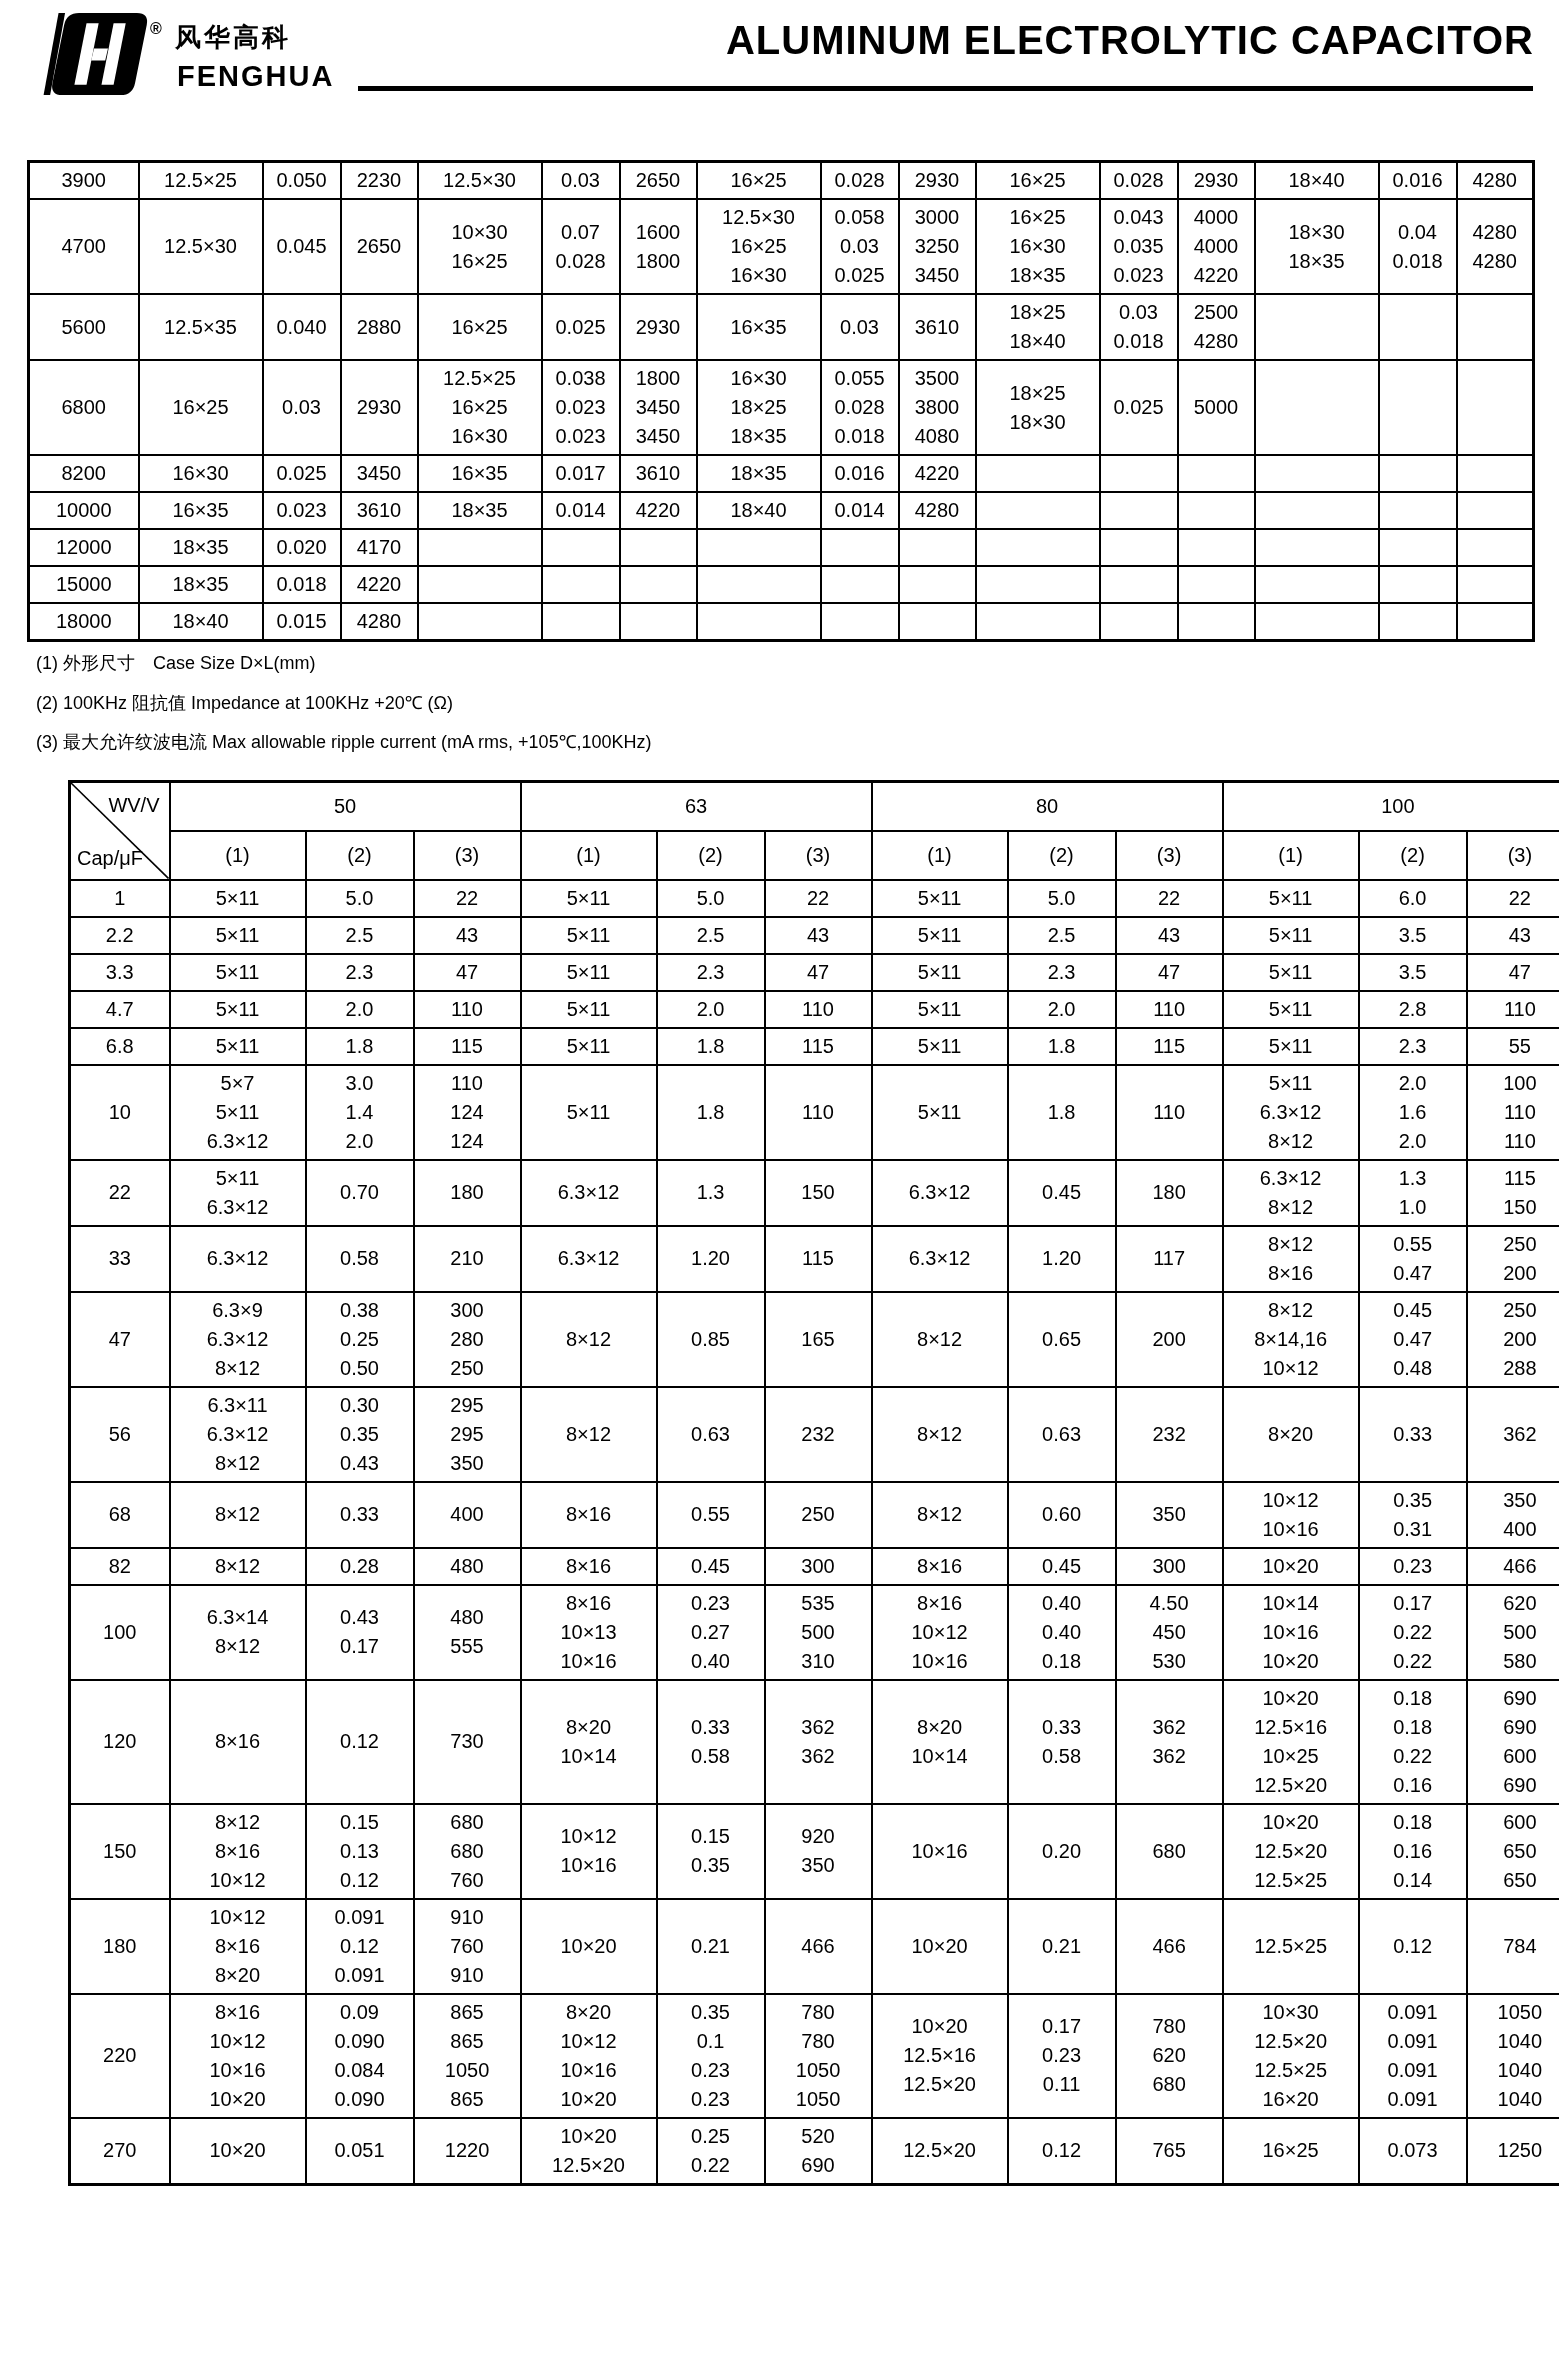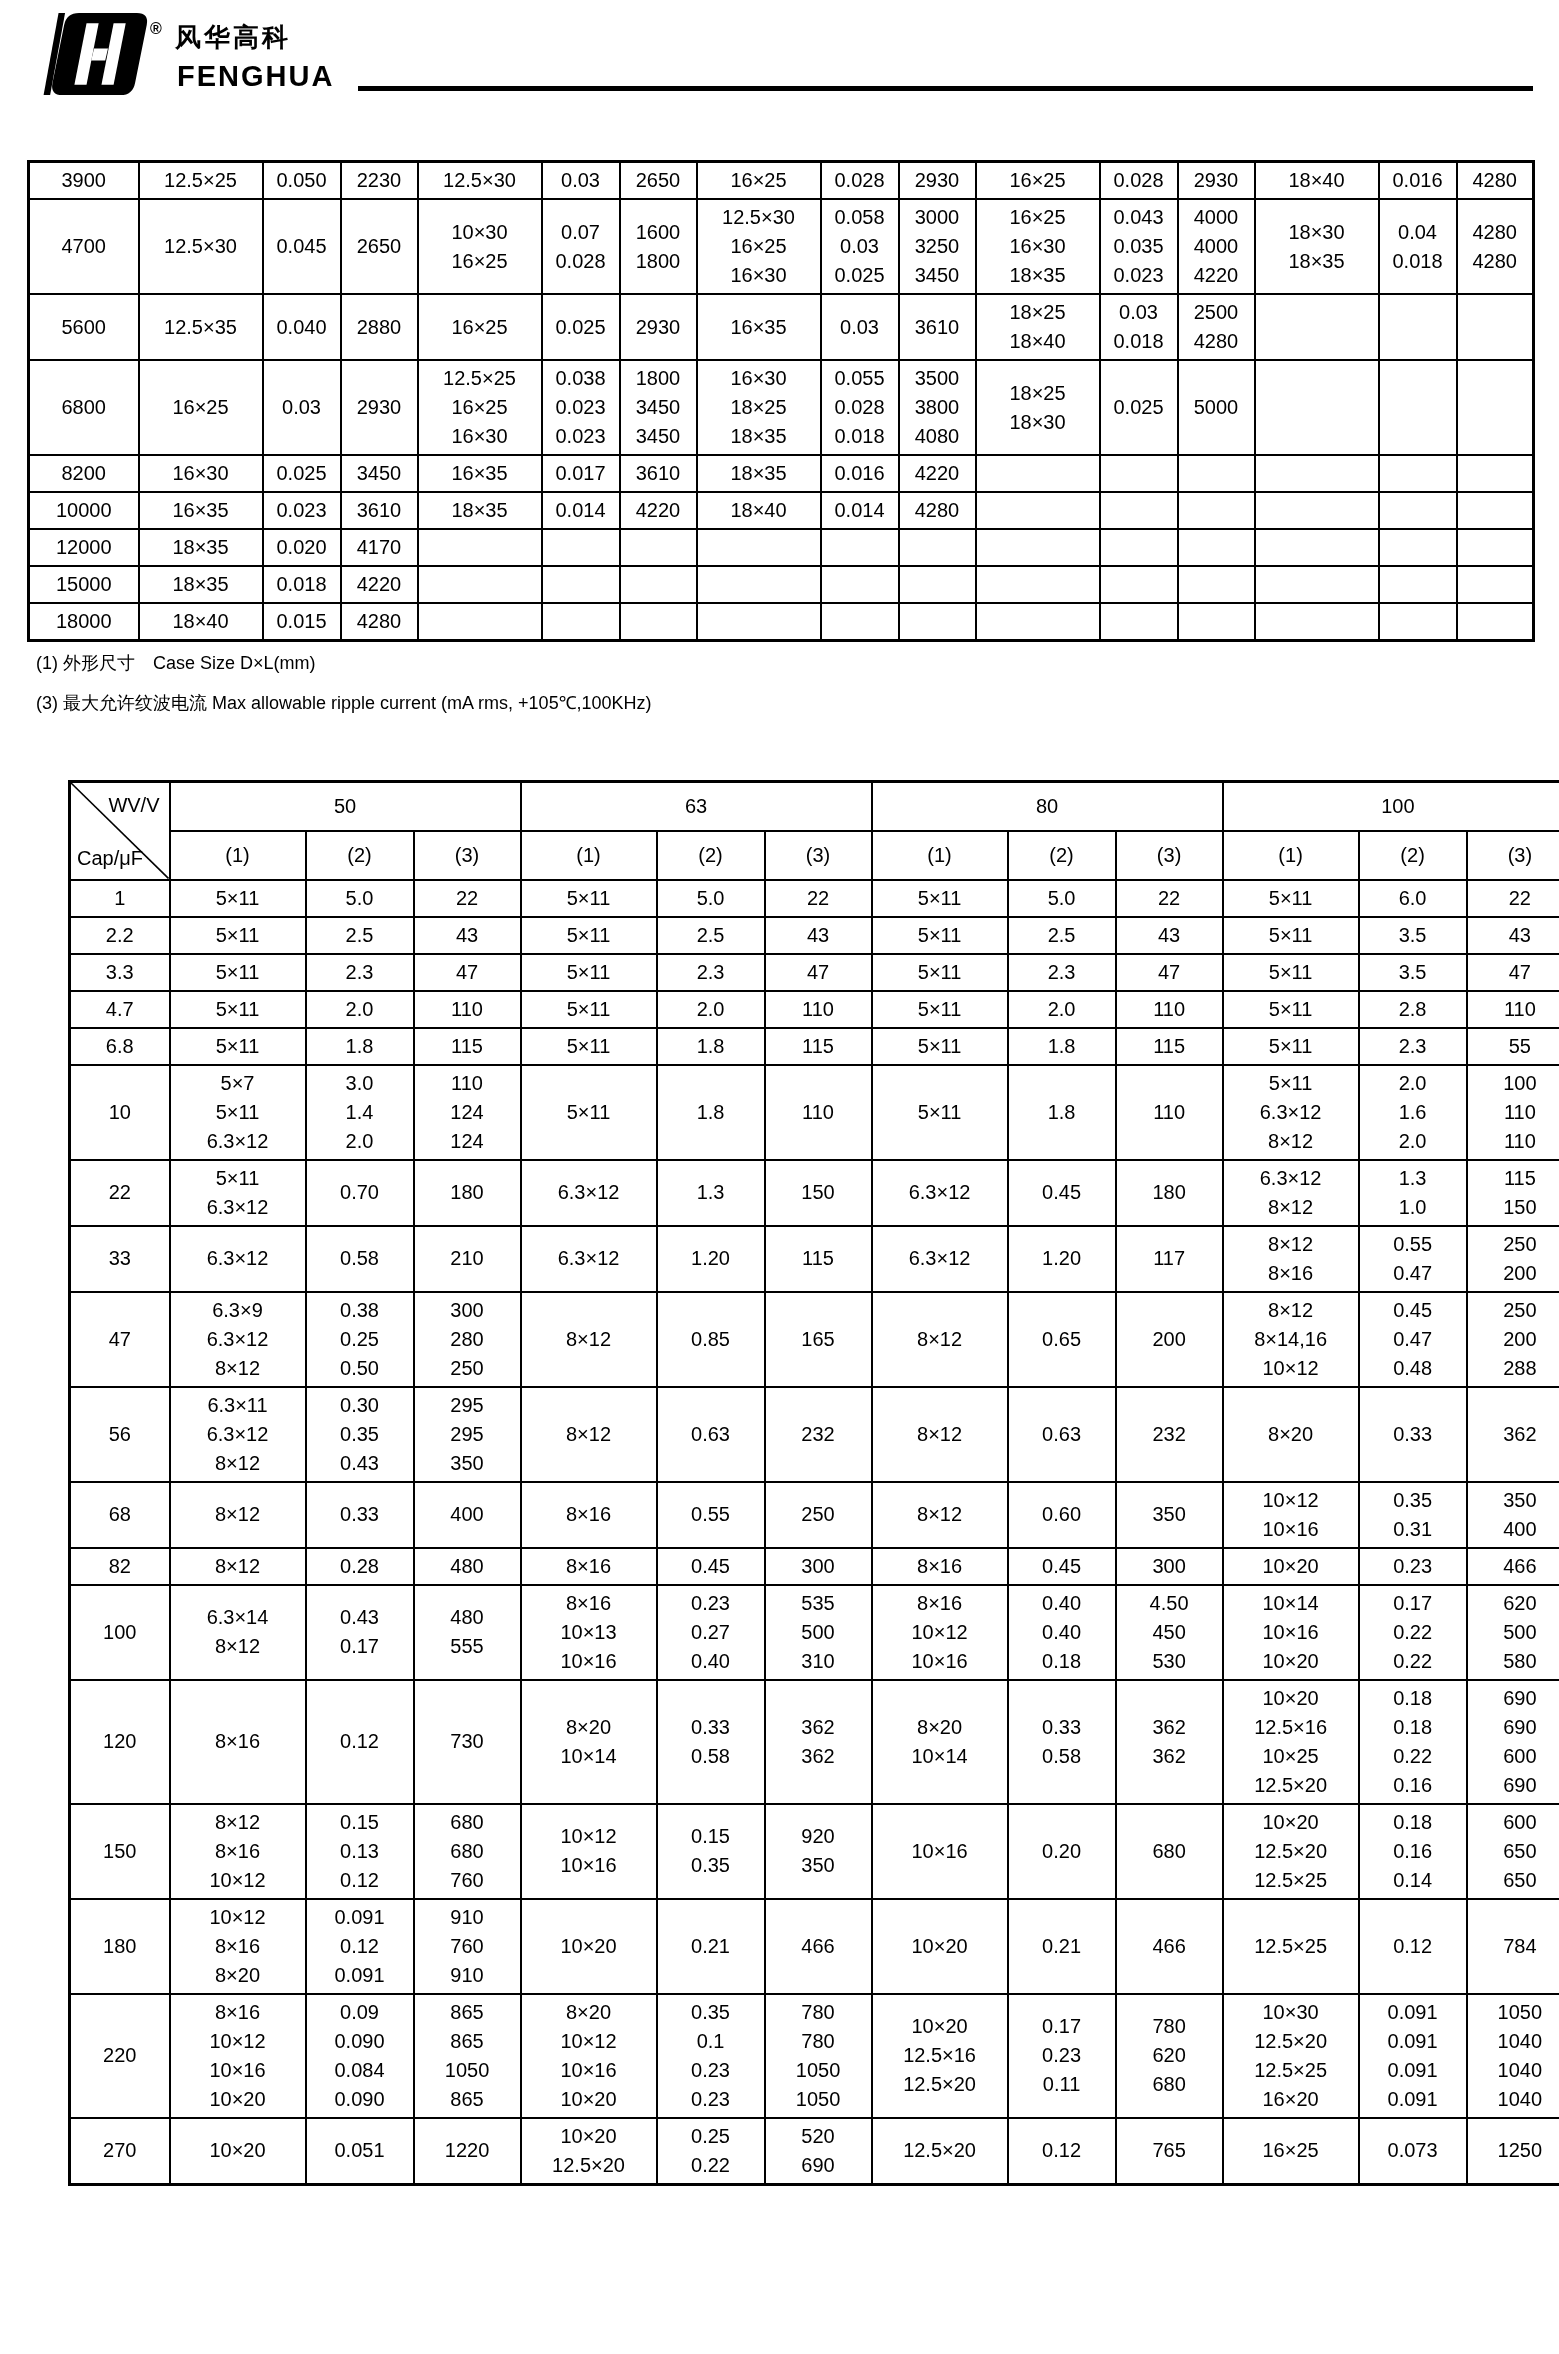--- a/index.html
+++ b/index.html
@@ -55,20 +55,21 @@
   <svg class="logo-mark" viewBox="0 0 120 92" aria-hidden="true">
     <polygon points="6,90 22,2 29,2 13,90" fill="#000"></polygon>
     <path d="M44,2 h62 q13,0 10.5,13 L104,77 q-2.5,13 -15.5,13 H26 q-13,0 -10.5,-13 L28,15 Q30.5,2 44,2 Z" fill="#000"></path>
     <polygon points="52,13 65,13 52,79 39,79" fill="#fff"></polygon>
     <polygon points="81,13 94,13 81,79 68,79" fill="#fff"></polygon>
     <polygon points="60,40 75,40 72,53 57,53" fill="#fff"></polygon>
   </svg>
   <div class="reg">®</div>
   <div class="logo-cn">风华高科</div>
   <div class="logo-en">FENGHUA</div>
+  <div class="title">ALUMINUM ELECTROLYTIC CAPACITOR</div>
   <div class="rule"></div>
 
   <table class="tbl tbl-top">
     <colgroup>
       <col style="width:110px">
       <col style="width:124px">
         <col style="width:78px">
         <col style="width:77px">
       <col style="width:124px">
         <col style="width:78px">
@@ -566,20 +567,21 @@
           </td>
           <td>
             <div></div>
           </td>
         </tr>
       </tbody>
   </table>
 
   <section class="notes">
     <p>(1) 外形尺寸　Case Size D×L(mm)</p>
+    <p>(2) 100KHz 阻抗值 Impedance at 100KHz +20℃  (Ω)</p>
     <p>(3) 最大允许纹波电流 Max allowable ripple current (mA rms, +105℃,100KHz)</p>
   </section>
 
   <table class="tbl tbl-bottom">
     <colgroup>
       <col style="width:100px">
       <col style="width:136px">
         <col style="width:108px">
         <col style="width:107px">
       <col style="width:136px">

